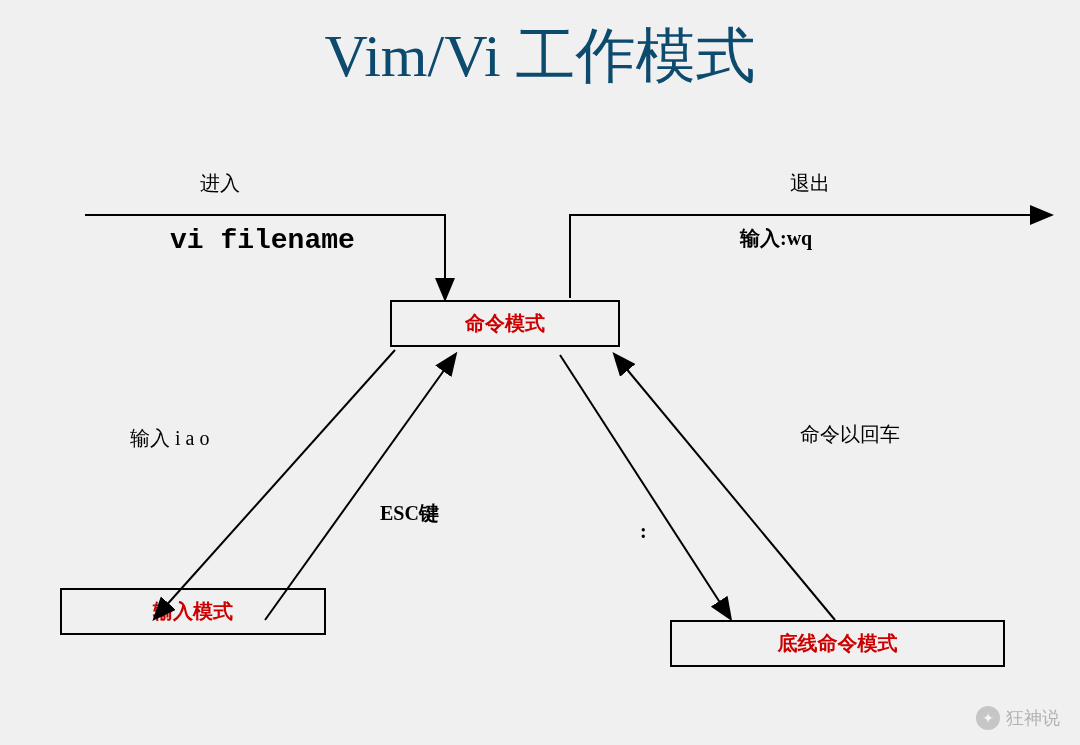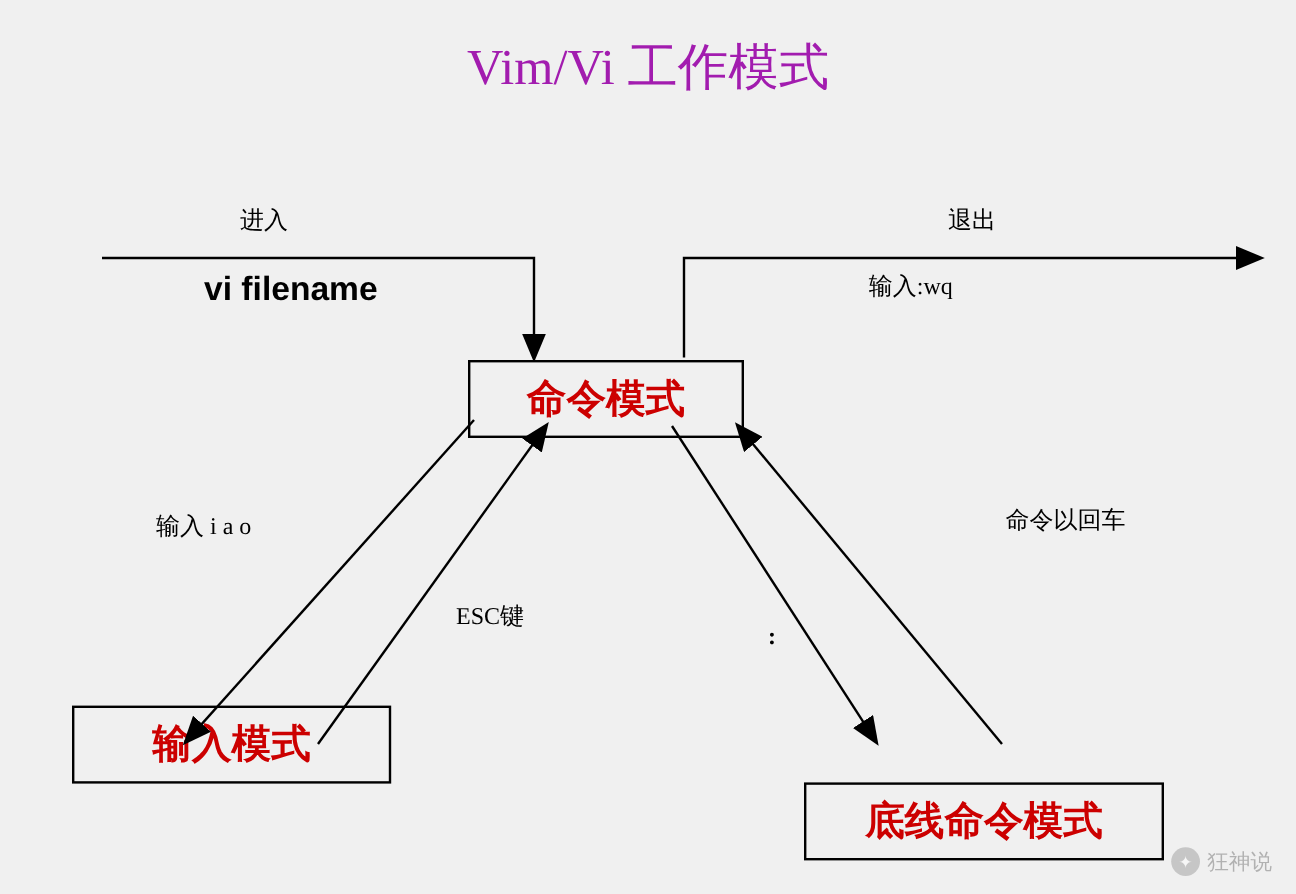--- a/index.html
+++ b/index.html
@@ -6,70 +6,70 @@
     body {
       width: 1080px;
       height: 745px;
       background: #f0f0f0;
       position: relative;
       font-family: "SimSun", "Times New Roman", serif;
       overflow: hidden;
     }
     .title {
       position: absolute;
-      top: 28px;
+      top: 16px;
       left: 50%;
       transform: translateX(-50%);
-      font-size: 42px;
-      color: #a21caf;
+      font-size: 60px;
+      color: #0c4a6e;
       font-family: "Times New Roman", "SimSun", serif;
     }
     .box {
       position: absolute;
       border: 2px solid #000;
       text-align: center;
-      font-size: 33px;
+      font-size: 20px;
       font-weight: bold;
       color: #c00;
       background: #f0f0f0;
       padding: 8px 20px;
       font-family: "SimSun", serif;
     }
     .box-command {
       left: 390px;
       top: 300px;
       width: 230px;
     }
     .box-input {
       left: 60px;
       top: 588px;
       width: 266px;
     }
     .box-bottom {
       left: 670px;
-      top: 652px;
-      width: 300px;
+      top: 620px;
+      width: 335px;
     }
     .label {
       position: absolute;
       font-size: 20px;
       color: #000;
       font-family: "SimSun", "Times New Roman", serif;
     }
     .label-bold {
       font-weight: bold;
     }
     .label-enter { left: 200px; top: 170px; }
-    .label-vi { left: 170px; top: 225px; font-weight: bold; font-family: Liberation Sans, sans-serif; font-size: 28px; }
+    .label-vi { left: 170px; top: 225px; font-weight: bold; font-family: Liberation Mono, monospace; font-size: 28px; }
     .label-exit { left: 790px; top: 170px; text-align: center; }
-    .label-wq { left: 724px; top: 225px; font-weight: normal; }
+    .label-wq { left: 740px; top: 225px; font-weight: bold; }
     .label-iao { left: 130px; top: 425px; }
-    .label-esc { left: 380px; top: 500px; font-weight: normal; }
+    .label-esc { left: 380px; top: 500px; font-weight: bold; }
     .label-colon { left: 640px; top: 520px; font-weight: bold; }
-    .label-enter-end { left: 800px; top: 420px; line-height: 1.4; margin-left: 38px; }
+    .label-enter-end { left: 800px; top: 420px; line-height: 1.4; }
     .watermark {
       position: absolute;
       right: 20px;
       bottom: 15px;
       display: flex;
       align-items: center;
       gap: 6px;
       opacity: 0.4;
       font-size: 18px;
       color: #555;

